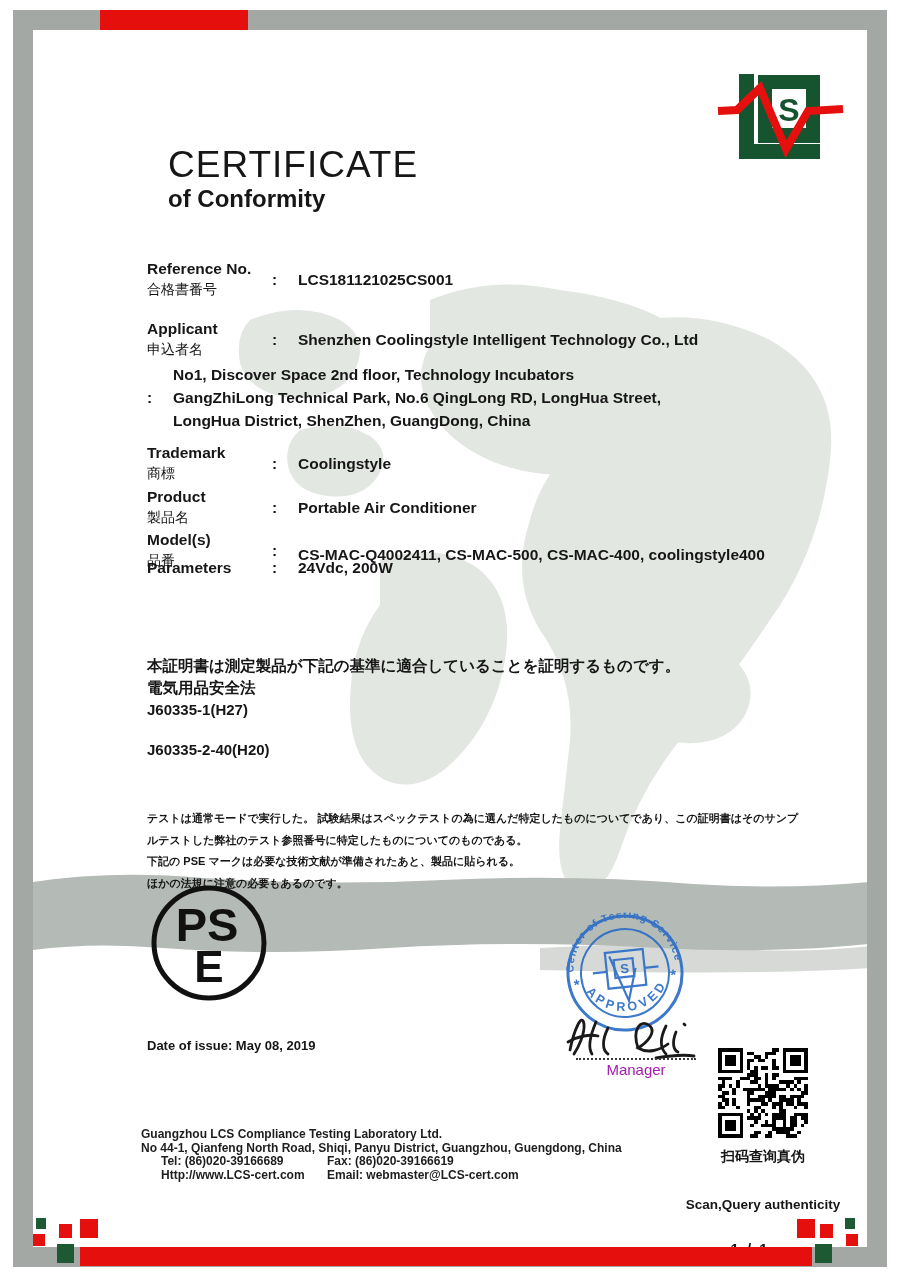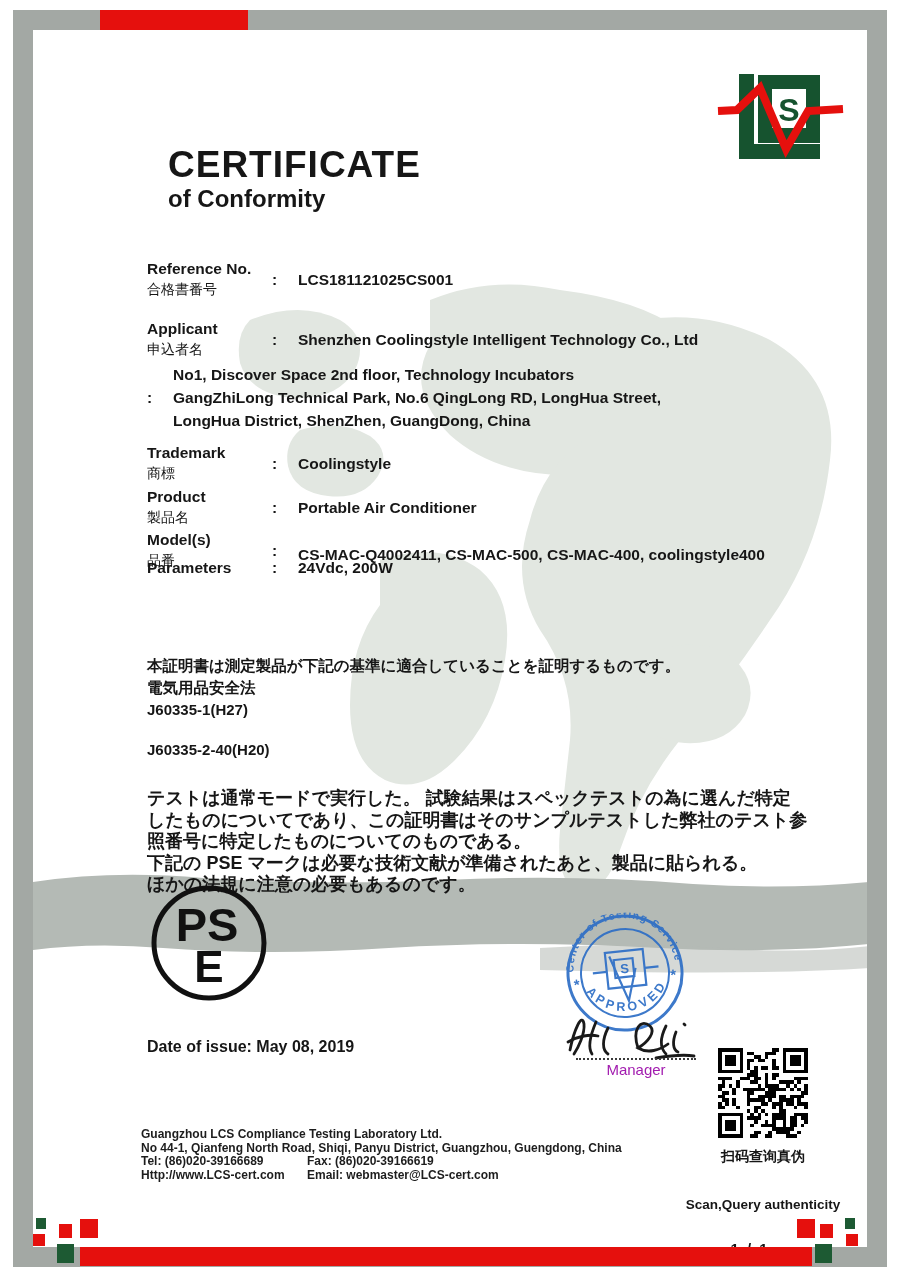--- a/index.html
+++ b/index.html
@@ -5,40 +5,40 @@
   html,body{margin:0;padding:0;background:#ffffff;}
   .cert{position:relative;width:902px;height:1280px;background:#ffffff;overflow:hidden;
         font-family:"Liberation Sans",sans-serif;color:#161616;}
   .abs{position:absolute;}
   
   .frame{left:13px;top:10px;width:874px;height:1257px;border:20px solid #a3a8a4;box-sizing:border-box;z-index:1;}
   .topred{left:100px;top:10px;width:148px;height:20px;background:#e5100d;z-index:2;}
   
   .wm{left:0;top:0;z-index:0;}
   
-  .title1{left:168px;top:144px;font-size:37px;font-weight:bold;letter-spacing:1px;z-index:2;text-align:right;}
+  .title1{left:168px;top:144px;font-size:37px;font-weight:normal;letter-spacing:1px;z-index:2;text-align:right;}
   .title2{left:168px;top:185px;font-size:24px;font-weight:bold;z-index:2;}
   
   .row{left:147px;display:flex;align-items:center;z-index:2;width:700px;}
   .row .lab{width:125px;flex:0 0 125px;}
   .row .lab .en{font-size:15.5px;font-weight:bold;line-height:20px;}
   .row .lab .jp{font-size:14px;line-height:21px;white-space:pre-line;}
   .row .colon{width:26px;flex:0 0 26px;font-size:15.5px;font-weight:bold;}
   .row .val{font-size:15.5px;font-weight:bold;line-height:23px;white-space:pre-line;}
   
   .decl{left:147px;top:655px;width:662px;z-index:2;font-size:15.5px;line-height:22px;font-weight:600;}
   .decl .std{font-weight:bold;font-size:15px;}
   .decl .gap{height:18px;}
-  .notes{left:147px;top:788px;width:662px;z-index:2;font-size:18px;line-height:21.5px;font-weight:600;}
-  
-  .date{left:147px;top:1038px;font-size:16px;font-weight:bold;z-index:2;}
+  .notes{left:147px;top:808px;width:662px;z-index:2;font-size:11px;line-height:21.5px;font-weight:600;}
+  
+  .date{left:147px;top:1038px;font-size:13px;font-weight:bold;z-index:2;}
   
   .footer{left:141px;top:1128px;z-index:2;font-size:12px;line-height:13.5px;color:#1d1d1d;font-weight:700;}
   .footer .cols{display:flex;}
-  .footer .cols .c1{width:166px;flex:0 0 166px;}
+  .footer .cols .c1{width:166px;flex:0 0 166px;margin-left:20px;}
   
   .sigline{left:576px;top:1036px;width:120px;height:22px;border-bottom:2px dotted #3a3a3a;z-index:4;}
   .manager{left:576px;top:1061px;width:120px;text-align:center;font-size:15px;z-index:4;color:#a21caf;}
   
   .qr{left:718px;top:1048px;width:90px;height:90px;z-index:2;}
   .qrcn{left:690px;top:1148px;width:146px;text-align:center;font-size:14px;font-weight:bold;z-index:2;}
   .qren{left:676px;top:1164px;width:174px;text-align:center;font-size:13.5px;font-weight:bold;z-index:2;margin-top:33px;}
   .pageno{left:690px;top:1240px;width:120px;text-align:center;font-size:15px;font-weight:bold;letter-spacing:2px;z-index:2;}
   
   .sq{position:absolute;z-index:3;}

